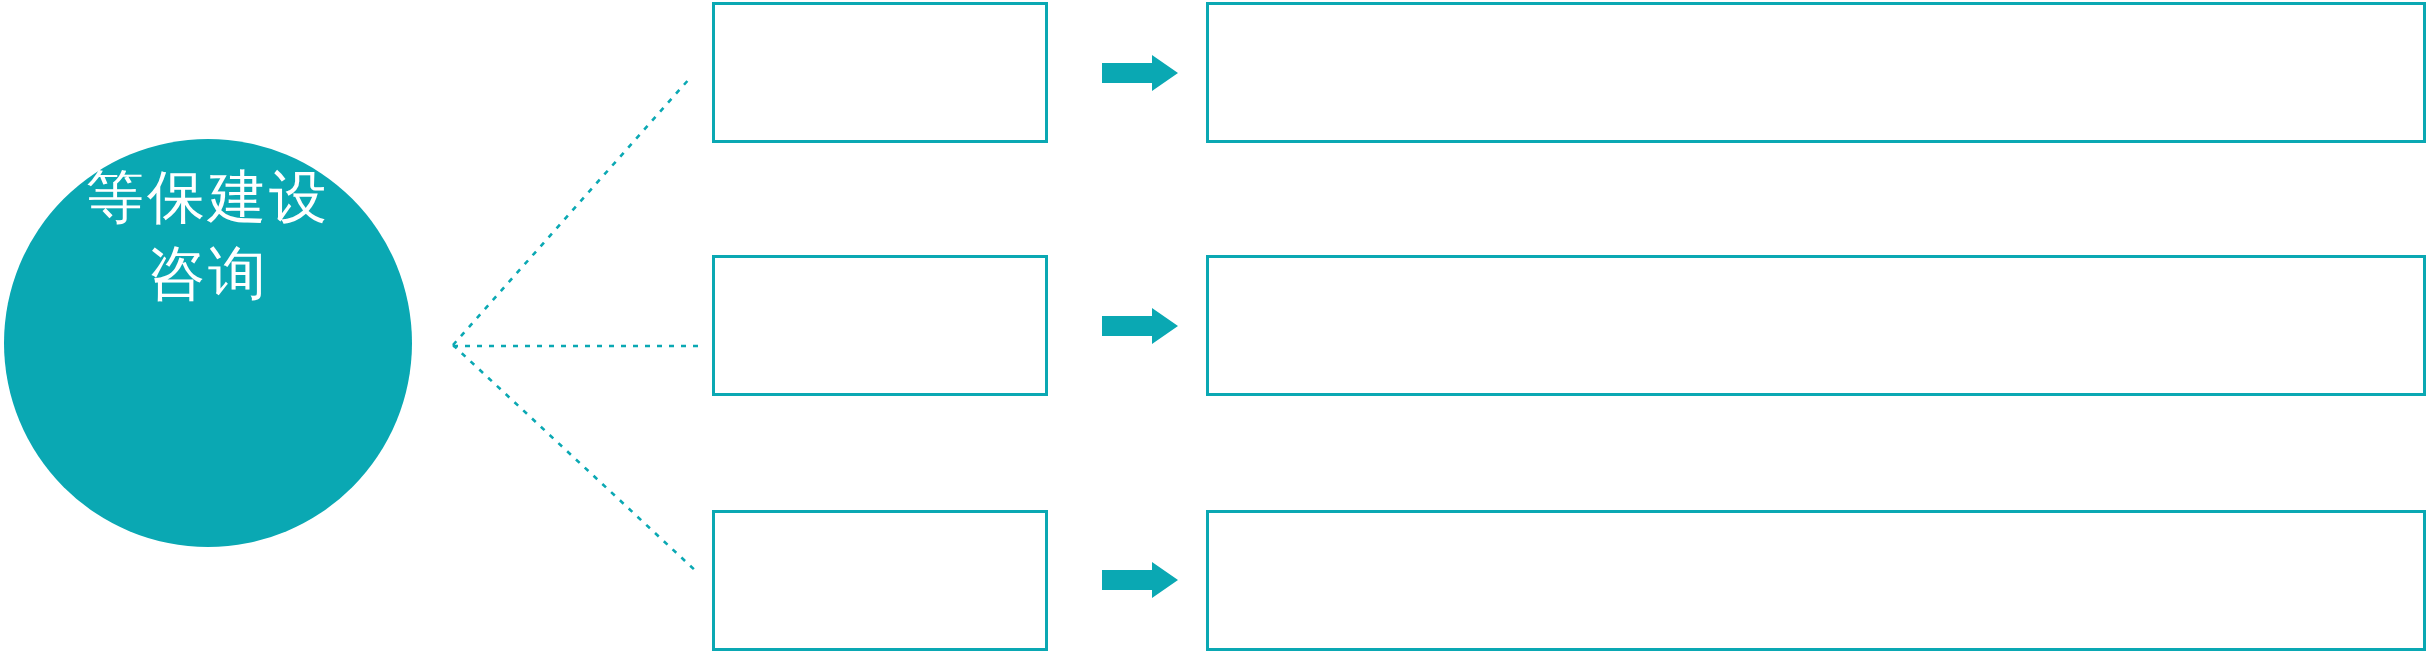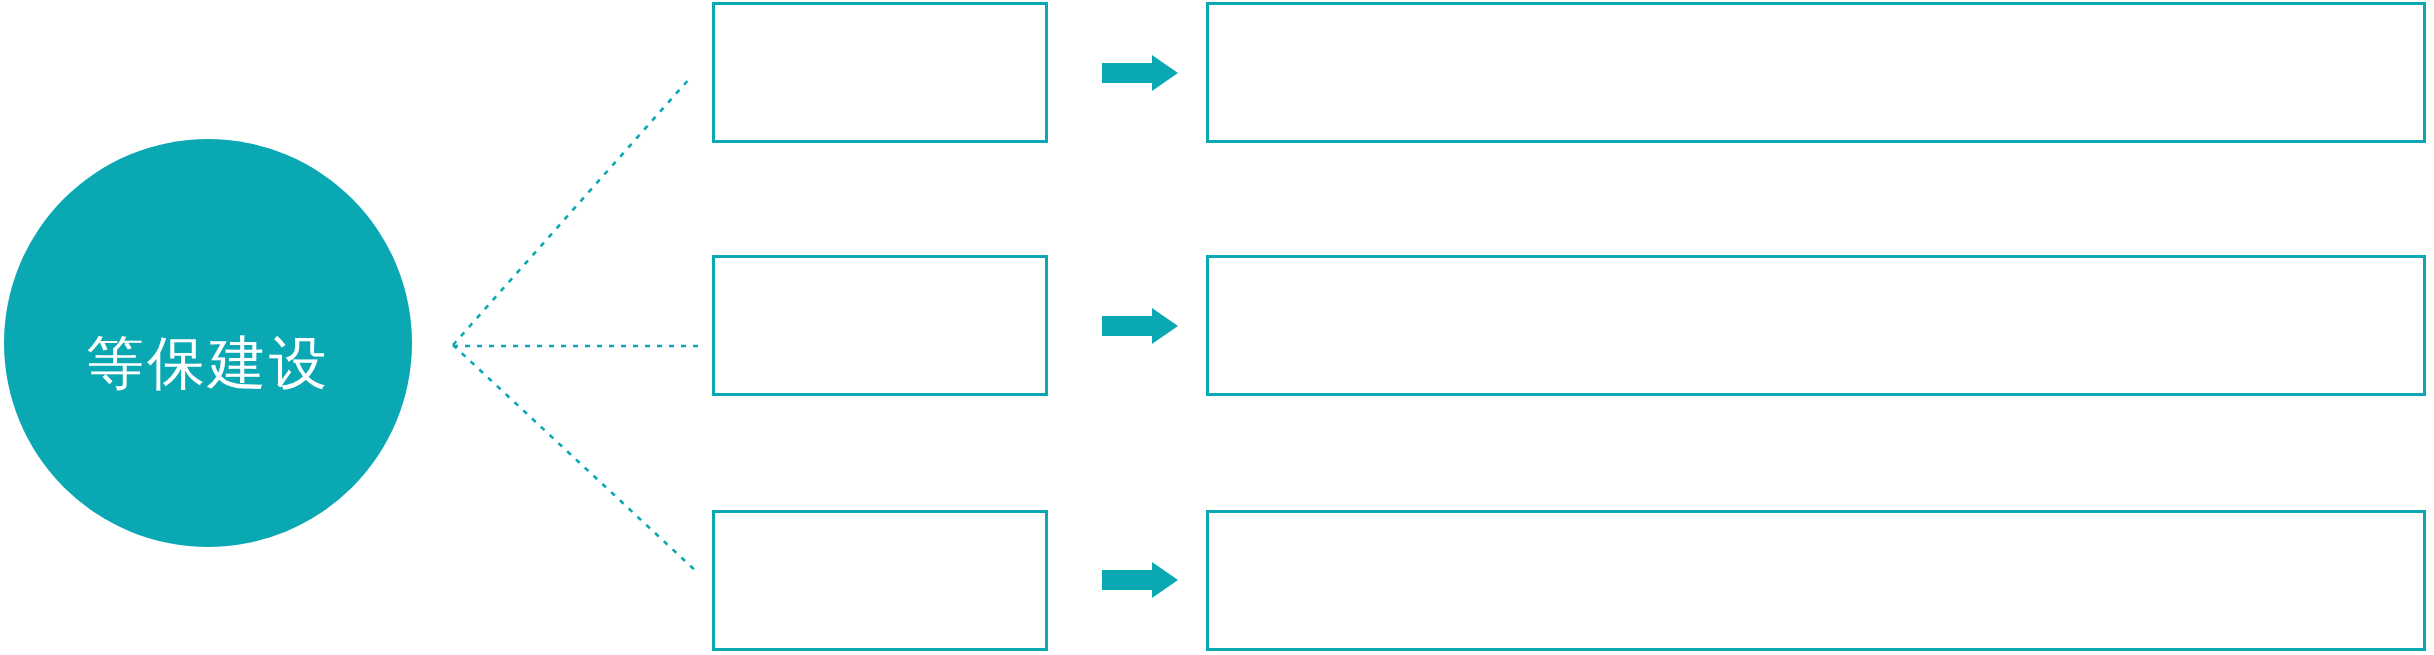--- a/index.html
+++ b/index.html
@@ -17,21 +17,20 @@
   }
   .root-circle {
     position: absolute;
     left: 4px;
     top: 139px;
     width: 408px;
     height: 408px;
     border-radius: 50%;
     background: var(--accent, #0aa8b3);
     display: flex;
-    align-items: center;
     justify-content: center;
   }
   .root-circle .label {
     color: #ffffff;
     font-size: 58px;
     line-height: 76px;
     letter-spacing: 3px;
     font-weight: 300;
     text-align: center;
     transform: translateY(20px);
@@ -89,20 +88,21 @@
 
   <svg class="connector-svg" viewBox="0 0 2434 655" xmlns="http://www.w3.org/2000/svg" aria-hidden="true">
     <line x1="453" y1="345" x2="690" y2="78"></line>
     <line x1="453" y1="346" x2="702" y2="346"></line>
     <line x1="453" y1="345" x2="698" y2="573"></line>
   </svg>
 
   <div class="root-circle">
     <div class="label">
       <div>等保建设</div>
+      <div>咨询</div>
     </div>
   </div>
 
   <div class="box small-box row1">
     <span></span>
   </div>
   <div class="arrow arrow-row1">
     <svg viewBox="0 0 76 36" xmlns="http://www.w3.org/2000/svg" aria-hidden="true">
       <polygon fill="currentColor" points="0,8 50,8 50,0 76,18 50,36 50,28 0,28"></polygon>
     </svg>

